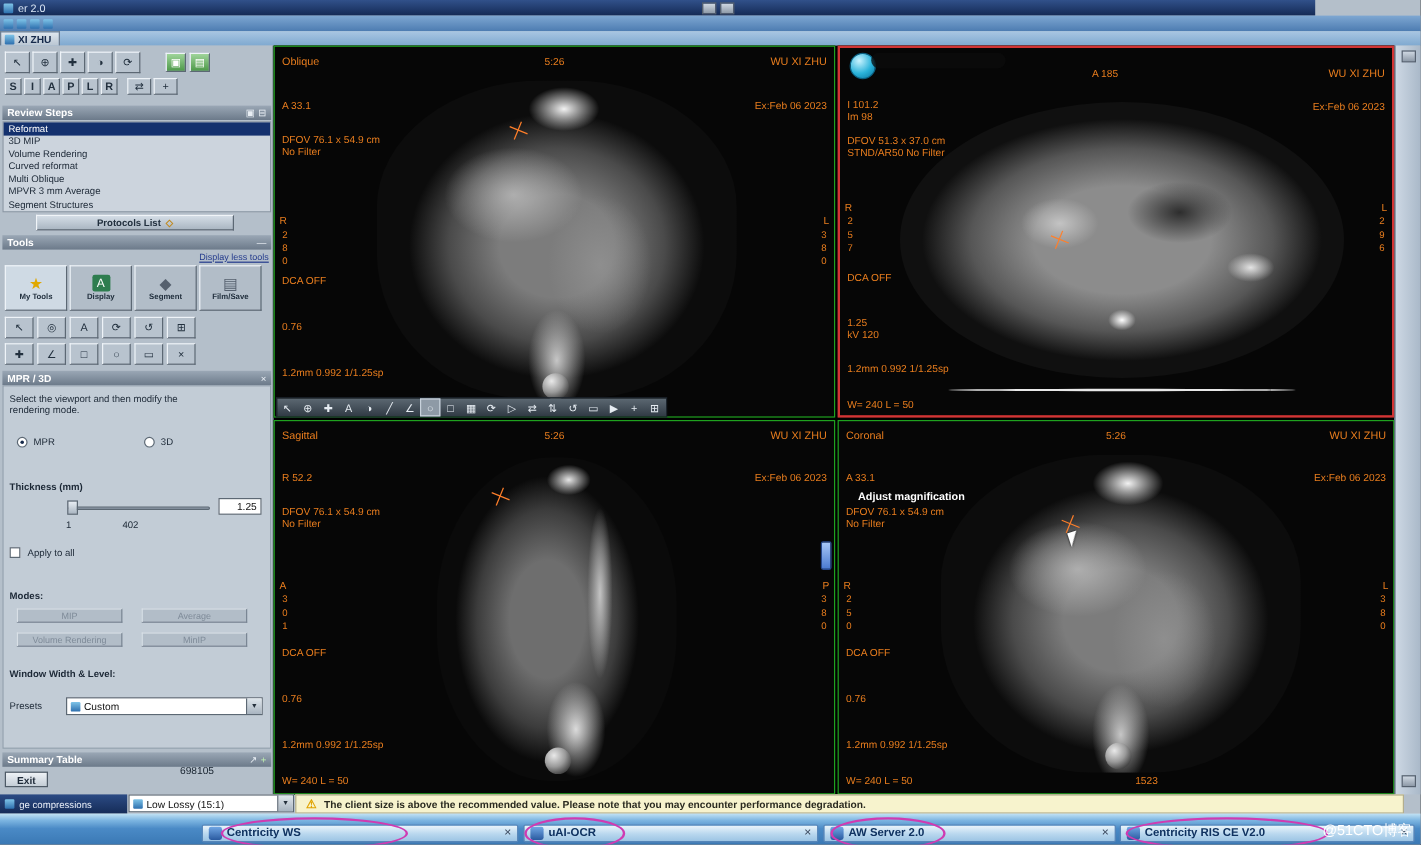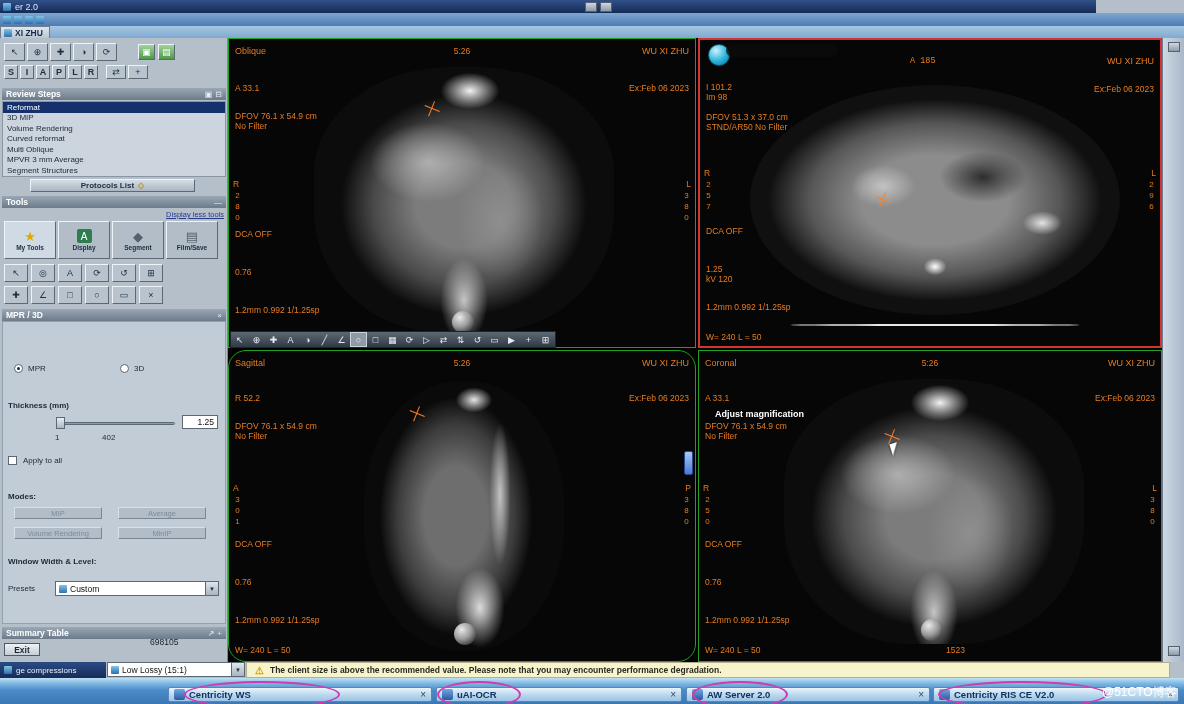--- a/index.html
+++ b/index.html
@@ -290,20 +290,24 @@
     </div>
 
     <div class="hdrbar" style="left:2px;top:271px;">
       <span>MPR / 3D</span>
       <span class="hic">
           <span>×</span>
         </span>
     </div>
     <div class="panel" style="left:2px;top:283px;width:224px;height:303px;"></div>
 
+    <div class="abs ptext" style="left:8px;top:290px;width:212px;">
+      <span>Select the viewport and then modify the</span><br>
+      <span>rendering mode.</span>
+    </div>
 
     <div class="abs" style="left:14px;top:326px;display:flex;align-items:center;gap:5px;">
       <span class="radio on"></span>
       <span class="ptext">MPR</span>
     </div>
     <div class="abs" style="left:120px;top:326px;display:flex;align-items:center;gap:5px;">
       <span class="radio"></span>
       <span class="ptext">3D</span>
     </div>
 
@@ -380,39 +384,39 @@
       <div class="ov" style="left:6px;top:228px;">0.76</div>
       <div class="ov" style="left:6px;top:266px;">1.2mm 0.992 1/1.25sp</div>
     </div>
 
     <div class="vp red" style="left:470px;top:0;width:464px;height:310px;">
       <div class="ct ct-ax" style="left:50px;top:45px;width:370px;height:230px;"></div>
       <div class="tableline" style="left:90px;top:284px;width:290px;"></div>
       <div class="xh" style="left:175px;top:152px;"></div>
       <div class="hintdot" style="left:8px;top:4px;"></div>
       <div class="hintbar" style="left:26px;top:4px;"></div>
-      <div class="ov" style="left:210px;top:16px;font-family:Liberation Mono, monospace;">A 185</div>
+      <div class="ov" style="left:210px;top:16px;">A 185</div>
       <div class="ov big" style="right:6px;top:16px;">WU XI ZHU</div>
       <div class="ov" style="left:6px;top:42px;">I 101.2</div>
       <div class="ov" style="left:6px;top:52px;">Im 98</div>
       <div class="ov" style="right:6px;top:44px;">Ex:Feb 06 2023</div>
       <div class="ov" style="left:6px;top:72px;">DFOV 51.3 x 37.0 cm</div>
       <div class="ov" style="left:6px;top:82px;">STND/AR50 No Filter</div>
       <div class="ov" style="left:4px;top:128px;">R</div>
       <div class="ov vdig" style="left:4px;top:140px;">257</div>
       <div class="ov" style="right:4px;top:128px;">L</div>
       <div class="ov vdig" style="right:4px;top:140px;">296</div>
       <div class="ov" style="left:6px;top:186px;">DCA OFF</div>
       <div class="ov" style="left:6px;top:224px;">1.25</div>
       <div class="ov" style="left:6px;top:234px;">kV 120</div>
       <div class="ov" style="left:6px;top:262px;">1.2mm 0.992 1/1.25sp</div>
       <div class="ov" style="left:6px;top:292px;">W= 240 L = 50</div>
     </div>
 
-    <div class="vp green" style="left:0;top:312px;width:468px;height:312px;border-radius:18px;">
+    <div class="vp green" style="left:0;top:312px;width:468px;height:312px;">
       <div class="ct ct-sag" style="left:135px;top:30px;width:200px;height:270px;"></div>
       <div class="xh" style="left:180px;top:55px;"></div>
       <div class="ball" style="left:225px;top:272px;"></div>
       <div class="scrollthumb" style="left:455px;top:100px;"></div>
       <div class="ov big" style="left:6px;top:7px;">Sagittal</div>
       <div class="ov" style="left:50%;top:7px;transform:translateX(-50%);">5:26</div>
       <div class="ov big" style="right:6px;top:7px;">WU XI ZHU</div>
       <div class="ov" style="left:6px;top:42px;">R 52.2</div>
       <div class="ov" style="right:6px;top:42px;">Ex:Feb 06 2023</div>
       <div class="ov" style="left:6px;top:70px;">DFOV 76.1 x 54.9 cm</div>

